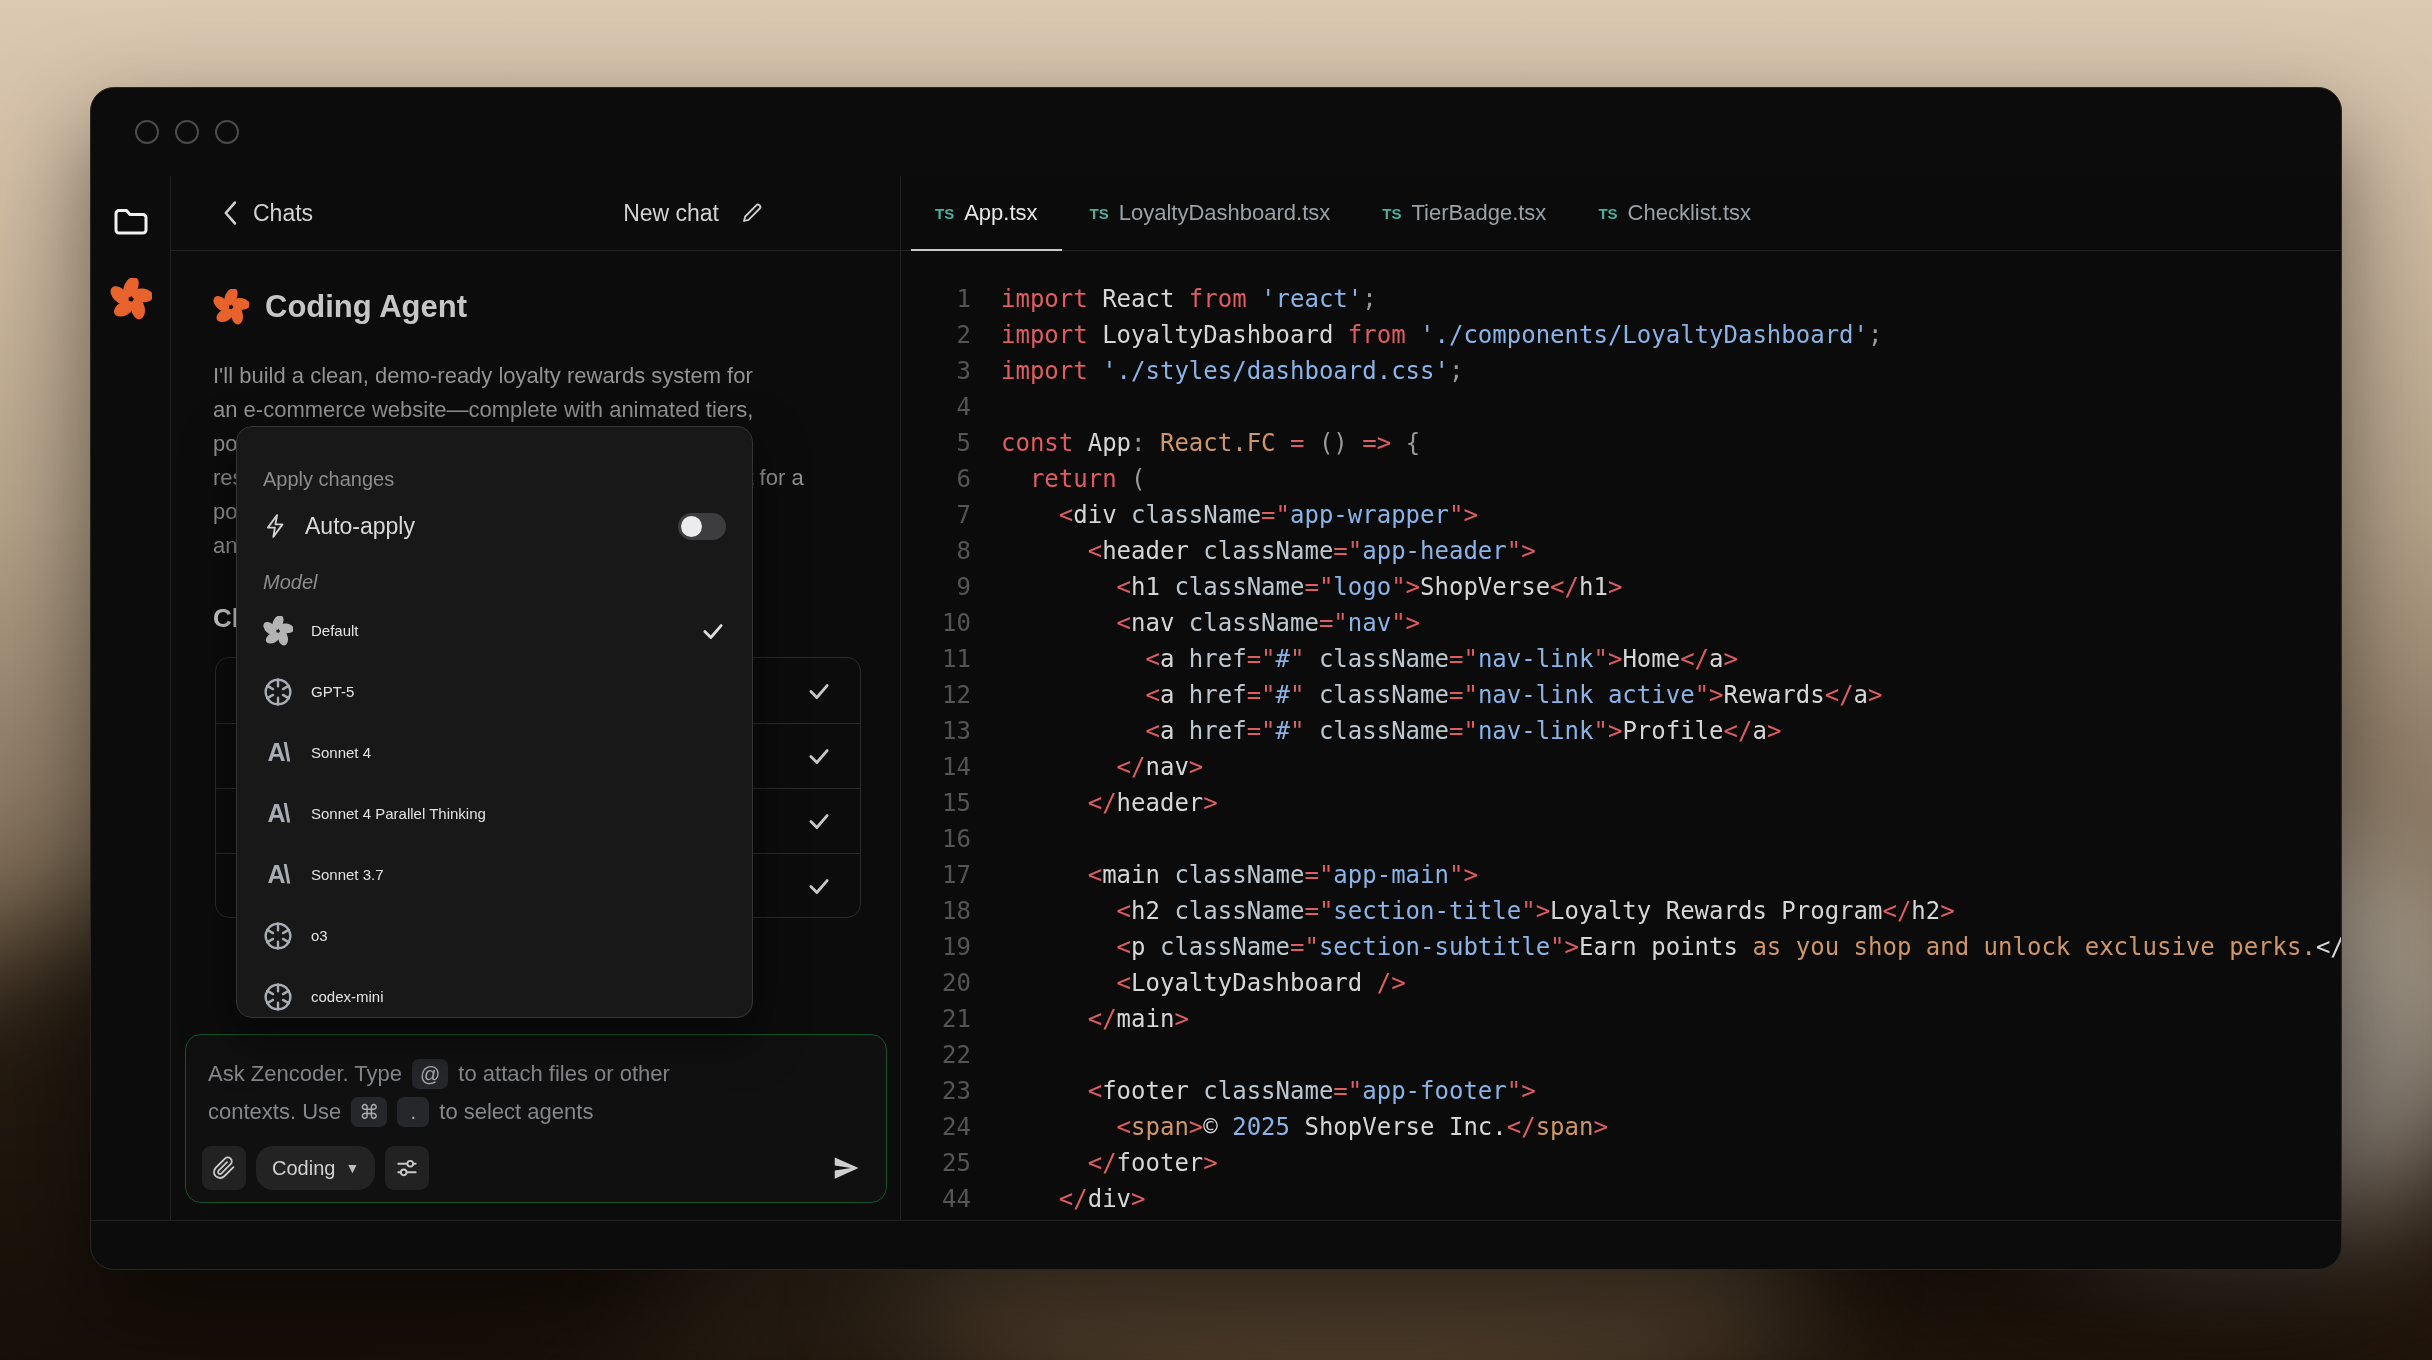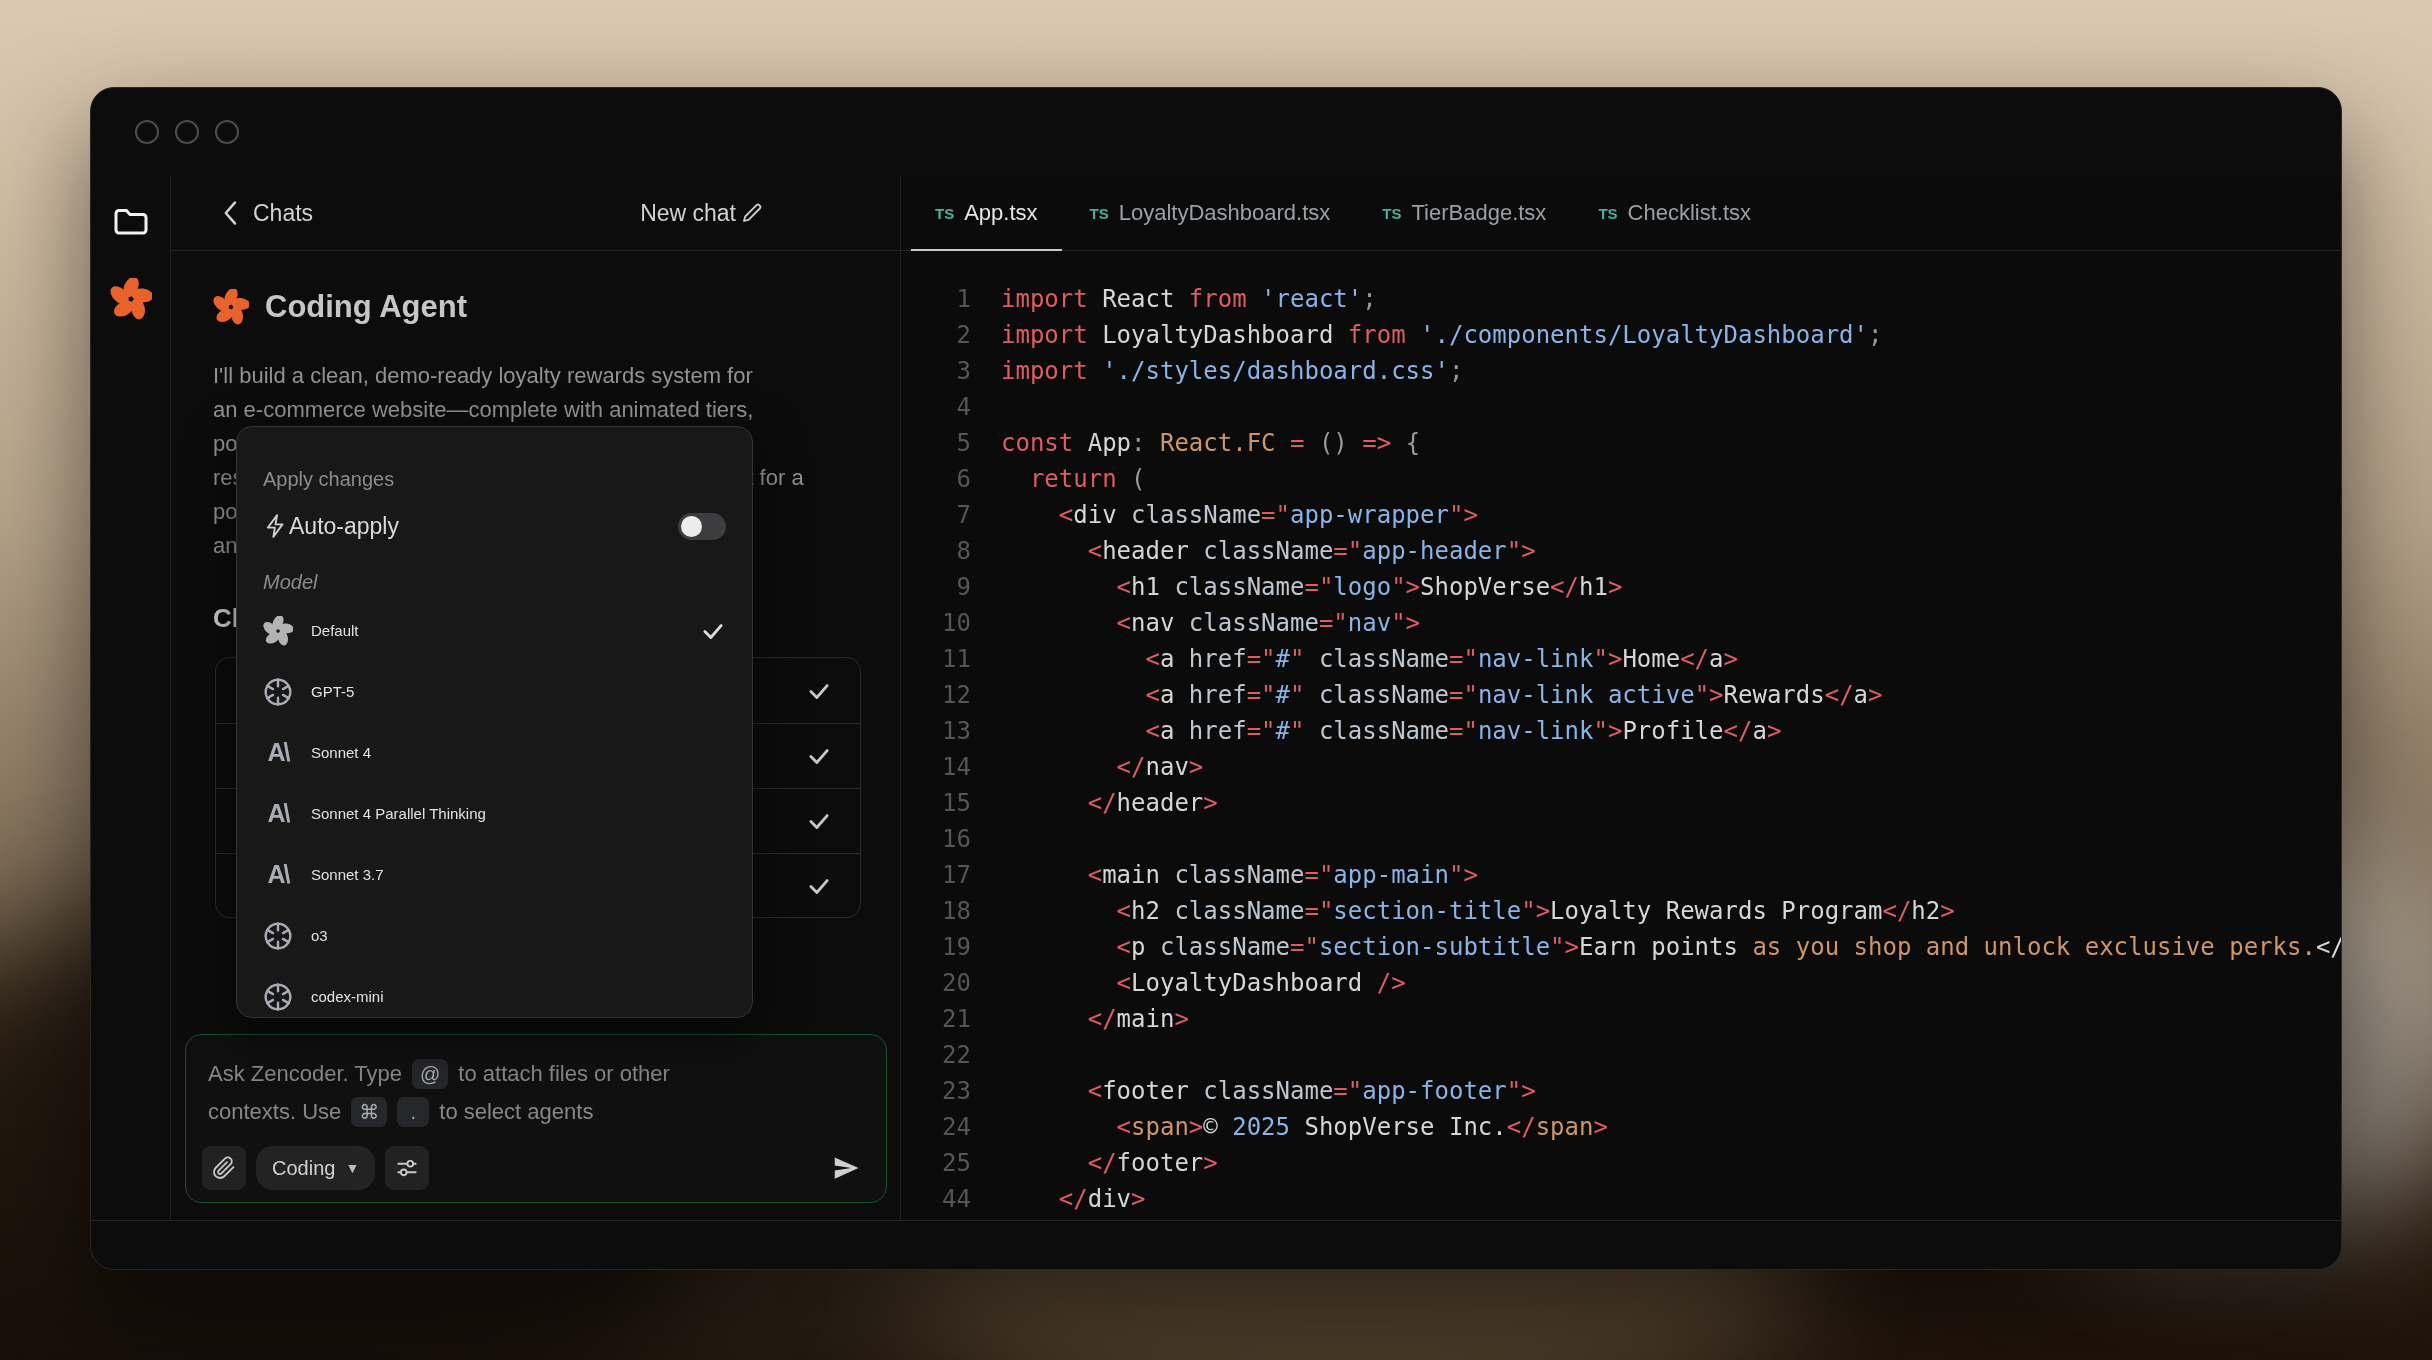--- a/index.html
+++ b/index.html
@@ -31,21 +31,21 @@
   .rail { width:80px; border-right:1px solid #222222; display:flex; flex-direction:column;
     align-items:center; padding-top:24px; gap:36px; }
   .rail-btn { width:42px; height:42px; display:flex; align-items:center; justify-content:center; }
 
   
   .chat { width:730px; border-right:1px solid #222222; position:relative; }
   .chat-header { height:75px; border-bottom:1px solid #222222; display:flex; align-items:center;
     padding-left:50px; }
   .back-group { display:flex; align-items:center; gap:12px; }
   .back-label { font-size:23px; color:#d2d2d2; }
-  .newchat-group { margin-left:auto; margin-right:136px; display:flex; align-items:center; gap:4px; }
+  .newchat-group { margin-left:auto; margin-right:136px; display:flex; align-items:center; gap:21px; }
   .newchat-label { font-size:23px; color:#d2d2d2; }
 
   .chat-body { position:absolute; left:0; top:75px; right:0; bottom:0; }
 
   .agent-title-row { position:absolute; left:42px; top:38px; display:flex; align-items:center; gap:16px; }
   .agent-title { font-size:31px; font-weight:bold; color:#c6c6c6; }
   .flower-34 { width:36px; height:36px; }
 
   .agent-paragraph { position:absolute; left:42px; top:108px; width:690px;
     font-size:22px; line-height:34px; color:#929292; white-space:pre-line; }
@@ -70,21 +70,21 @@
     gap:10px; padding:0 16px; }
   .agent-pill-label { font-size:20px; color:#d0d0d0; }
   .pill-caret { font-size:14px; color:#bdbdbd; }
   .send-btn { margin-left:auto; width:40px; height:40px; display:flex; align-items:center; justify-content:center; }
 
   
   .dropdown { position:absolute; left:145px; top:338px; width:517px; height:592px;
     background:#181818; border:1px solid #353535; border-radius:16px;
     box-shadow:0 18px 50px rgba(0,0,0,.55); padding:41px 26px; z-index:40; overflow:hidden; }
   .dd-section { font-size:20px; color:#8c8c8c; }
-  .dd-autoapply { height:54px; margin-top:8px; display:flex; align-items:center; }
+  .dd-autoapply { height:54px; margin-top:8px; display:flex; align-items:center; gap:16px; }
   .dd-autoapply-label { font-size:23px; color:#d9d9d9; }
   .toggle { margin-left:auto; width:48px; height:27px; border-radius:14px; background:#3d3d40; position:relative; }
   .toggle-knob { position:absolute; left:3px; top:3px; width:21px; height:21px; border-radius:50%; background:#ececec; }
   .dd-model-label { margin-top:18px; margin-bottom:6px;font-style:italic; }
   .dd-item { height:61px; display:flex; align-items:center; gap:18px; }
   .dd-item-icon { width:30px; height:30px; display:flex; align-items:center; justify-content:center; }
   .dd-item-label { font-size:15px; color:#e2e2e2; }
   .dd-check { margin-left:auto; }
   .anthropic-glyph { font-size:25px; font-weight:bold; color:#a8adb3; letter-spacing:-2px; }
 

